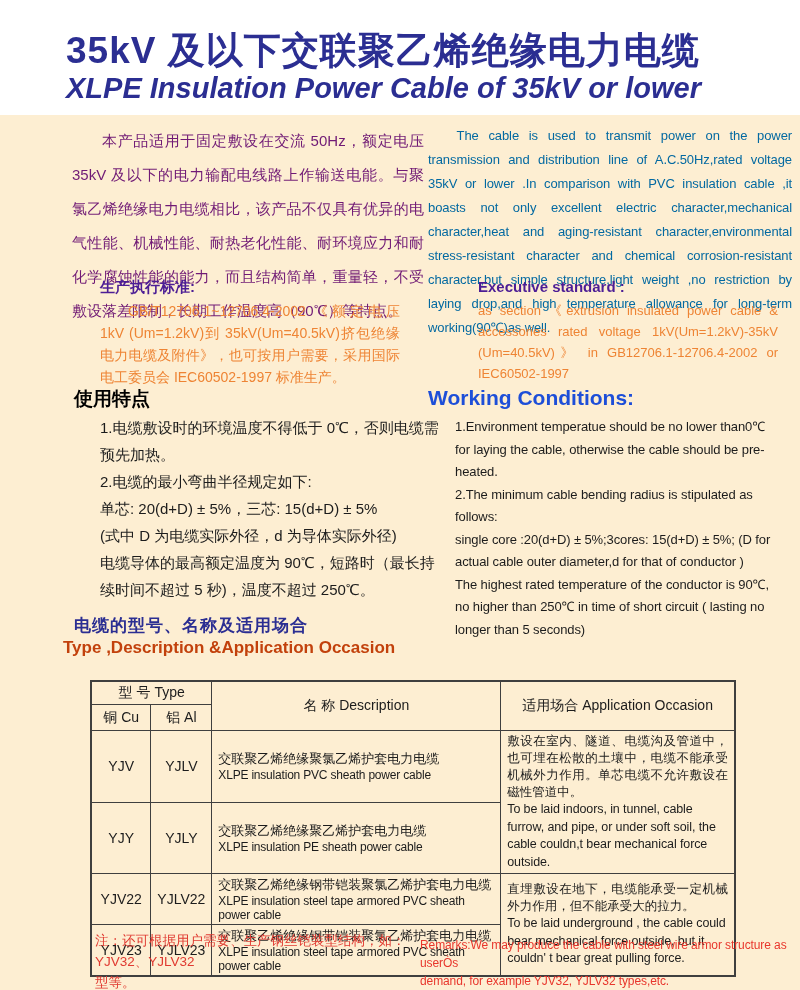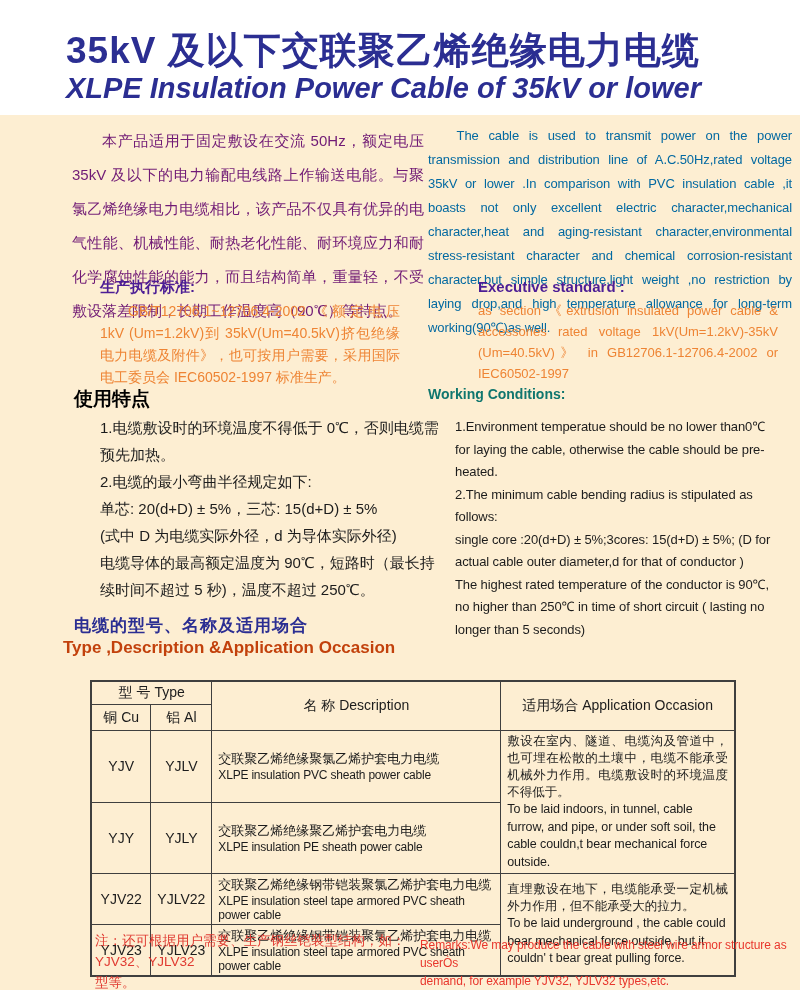--- a/index.html
+++ b/index.html
@@ -40,21 +40,21 @@
   .std-en-body {
     position:absolute; left:478px; top:288px; width:300px;
     font-size:13px; line-height:21px; color:#ee8434; text-align:justify;
   }
 
   .feat-head-zh { position:absolute; left:74px; top:374px; font-size:19px; font-weight:bold; color:#000000; }
   .feat-body-zh {
     position:absolute; left:100px; top:402px; width:345px;
     font-size:15px; line-height:27px; color:#1c1c1c; white-space:pre-line;
   }
-  .feat-head-en { position:absolute; left:428px; top:374px; font-size:14px; font-weight:bold; color:#0f766e; }
+  .feat-head-en { position:absolute; left:428px; top:374px; font-size:21px; font-weight:bold; color:#1d4ed8; }
   .feat-body-en {
     position:absolute; left:455px; top:404px; width:340px;
     font-size:13px; line-height:22.5px; color:#1c1c1c; white-space:pre-line; letter-spacing:-0.1px;
   }
 
   .tbl-head-zh { position:absolute; left:74px; top:602px; font-size:17px; font-weight:bold; color:#2b2e92; letter-spacing:1px; }
   .tbl-head-en { position:absolute; left:63px; top:626px; font-size:17px; font-weight:bold; color:#c2410c; }
 
   table.types {
     position:absolute; left:90px; top:668px; width:646px;
@@ -147,21 +147,21 @@
       </tr>
 
       <tr class="r-tall">
         <td class="c cell-type">YJV</td>
         <td class="c cell-type">YJLV</td>
         <td class="cell-desc">
           <span class="desc-zh">交联聚乙烯绝缘聚氯乙烯护套电力电缆</span>
           <span class="desc-en">XLPE  insulation PVC sheath power cable</span>
         </td>
         <td class="cell-app" rowspan="2">
-          <span class="app-zh">敷设在室内、隧道、电缆沟及管道中，也可埋在松散的土壤中，电缆不能承受机械外力作用。电缆敷设时的环境温度不得低于。</span>
+          <span class="app-zh">敷设在室内、隧道、电缆沟及管道中，也可埋在松散的土壤中，电缆不能承受机械外力作用。单芯电缆不允许敷设在磁性管道中。</span>
           <span class="app-en">To be laid indoors, in  tunnel, cable  furrow, and pipe, or under  soft soil, the  cable  couldn,t bear mechanical force outside.</span>
         </td>
       </tr>
 
       <tr class="r-tall">
         <td class="c cell-type">YJY</td>
         <td class="c cell-type">YJLY</td>
         <td class="cell-desc">
           <span class="desc-zh">交联聚乙烯绝缘聚乙烯护套电力电缆</span>
           <span class="desc-en">XLPE  insulation PE sheath power cable</span>

